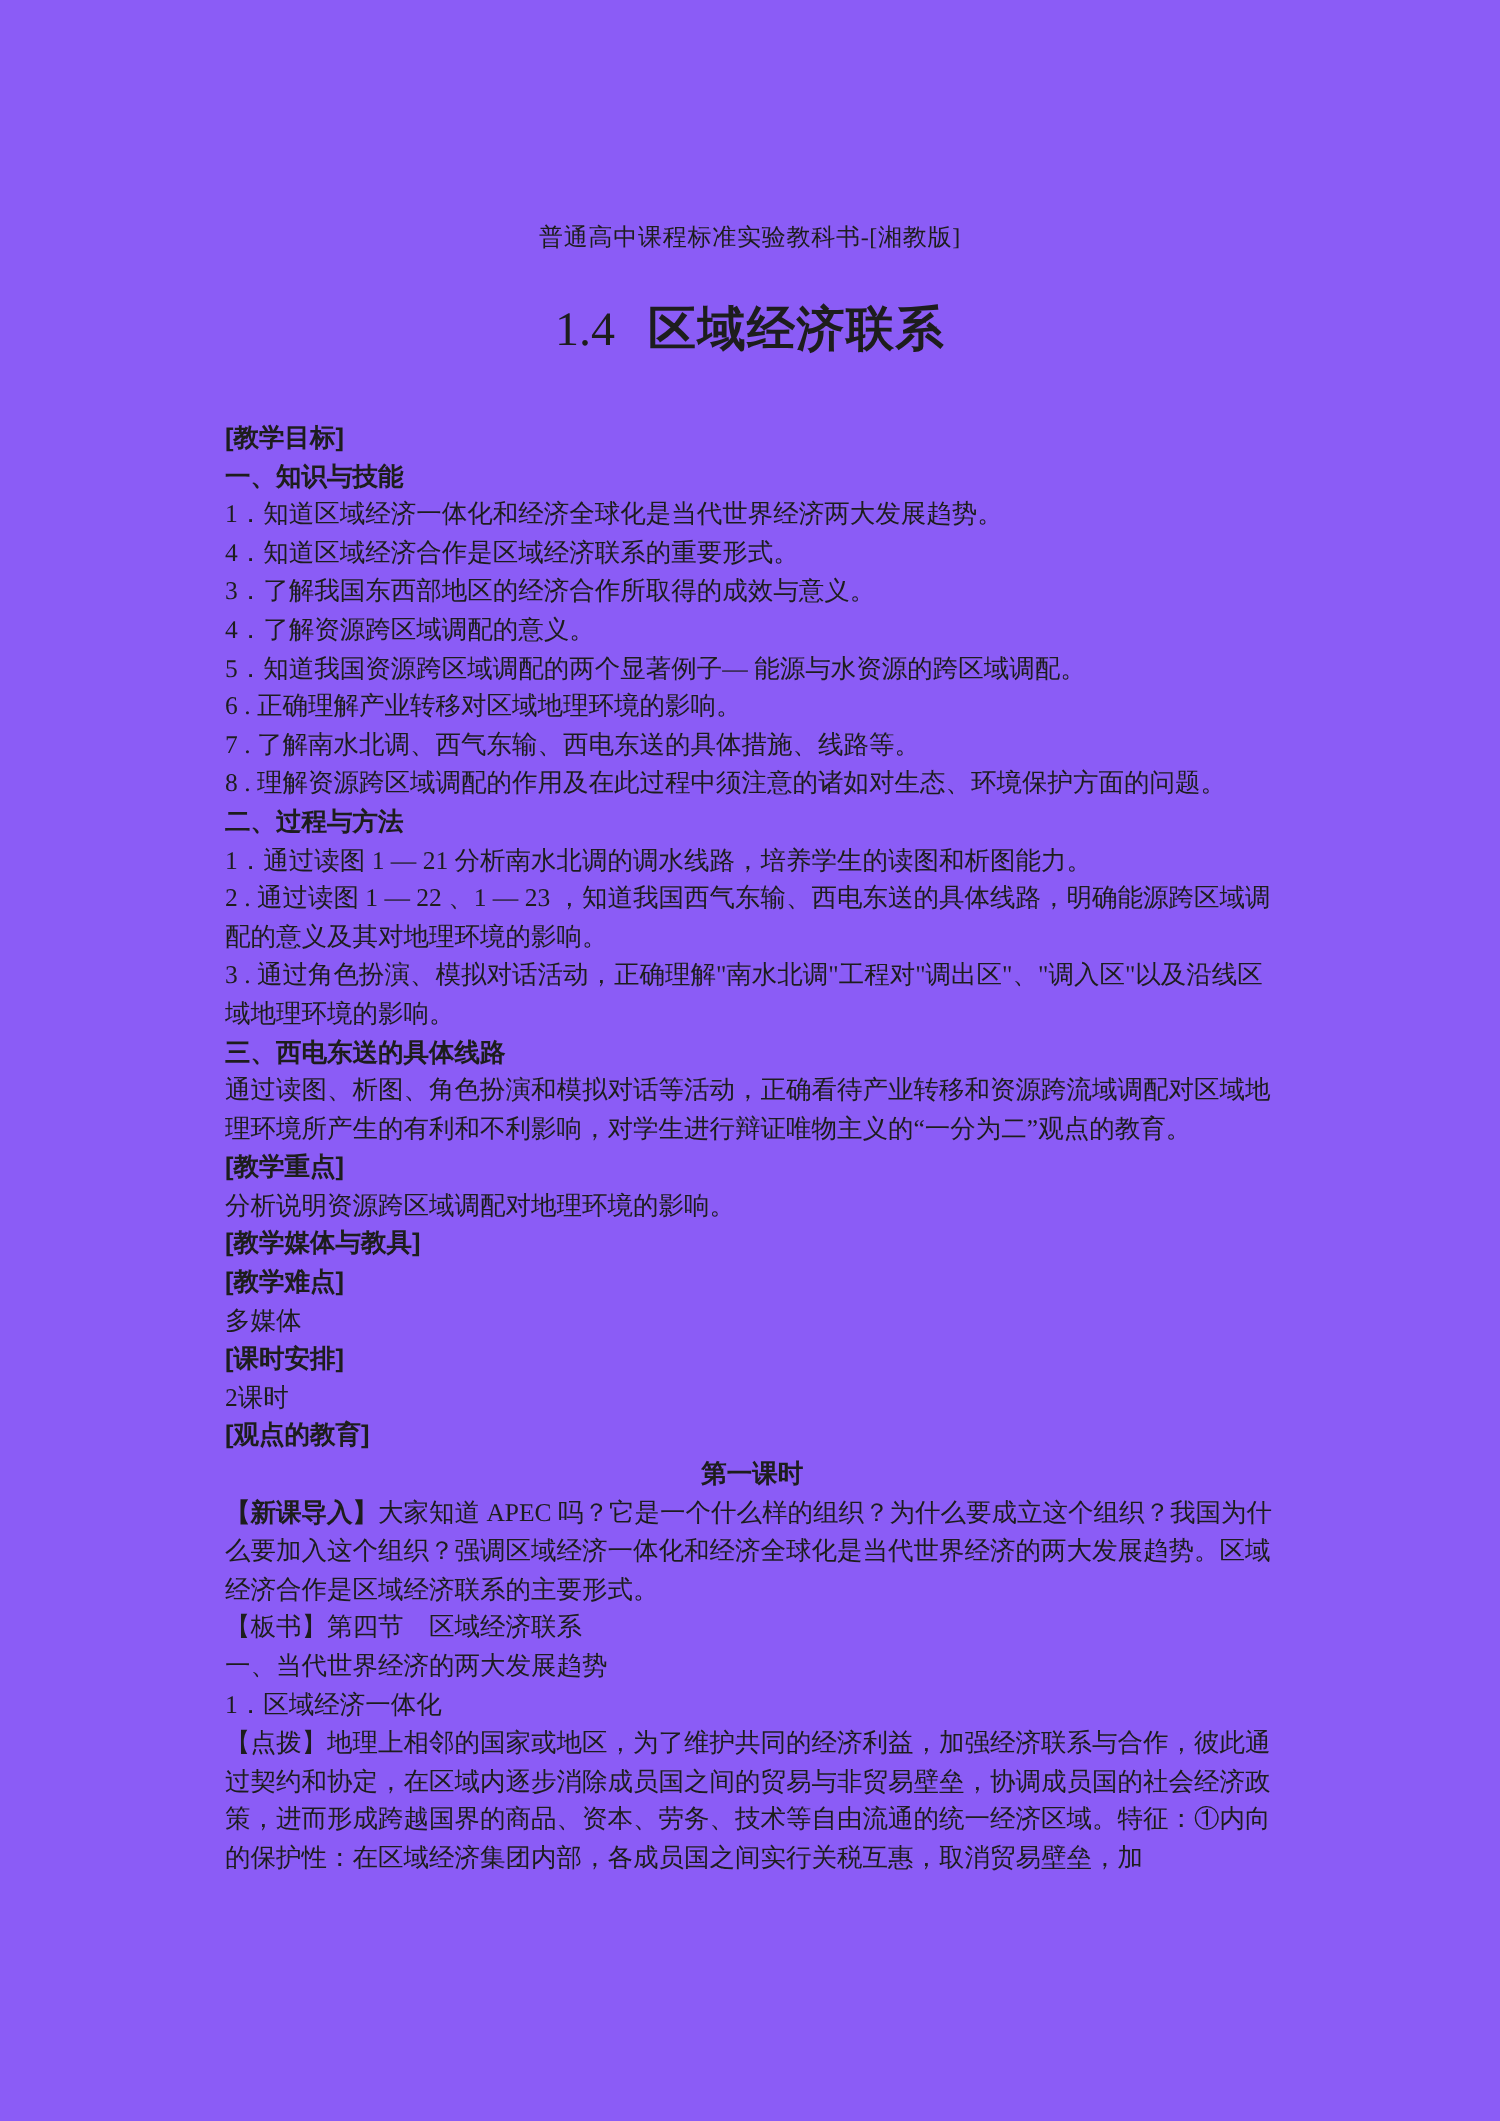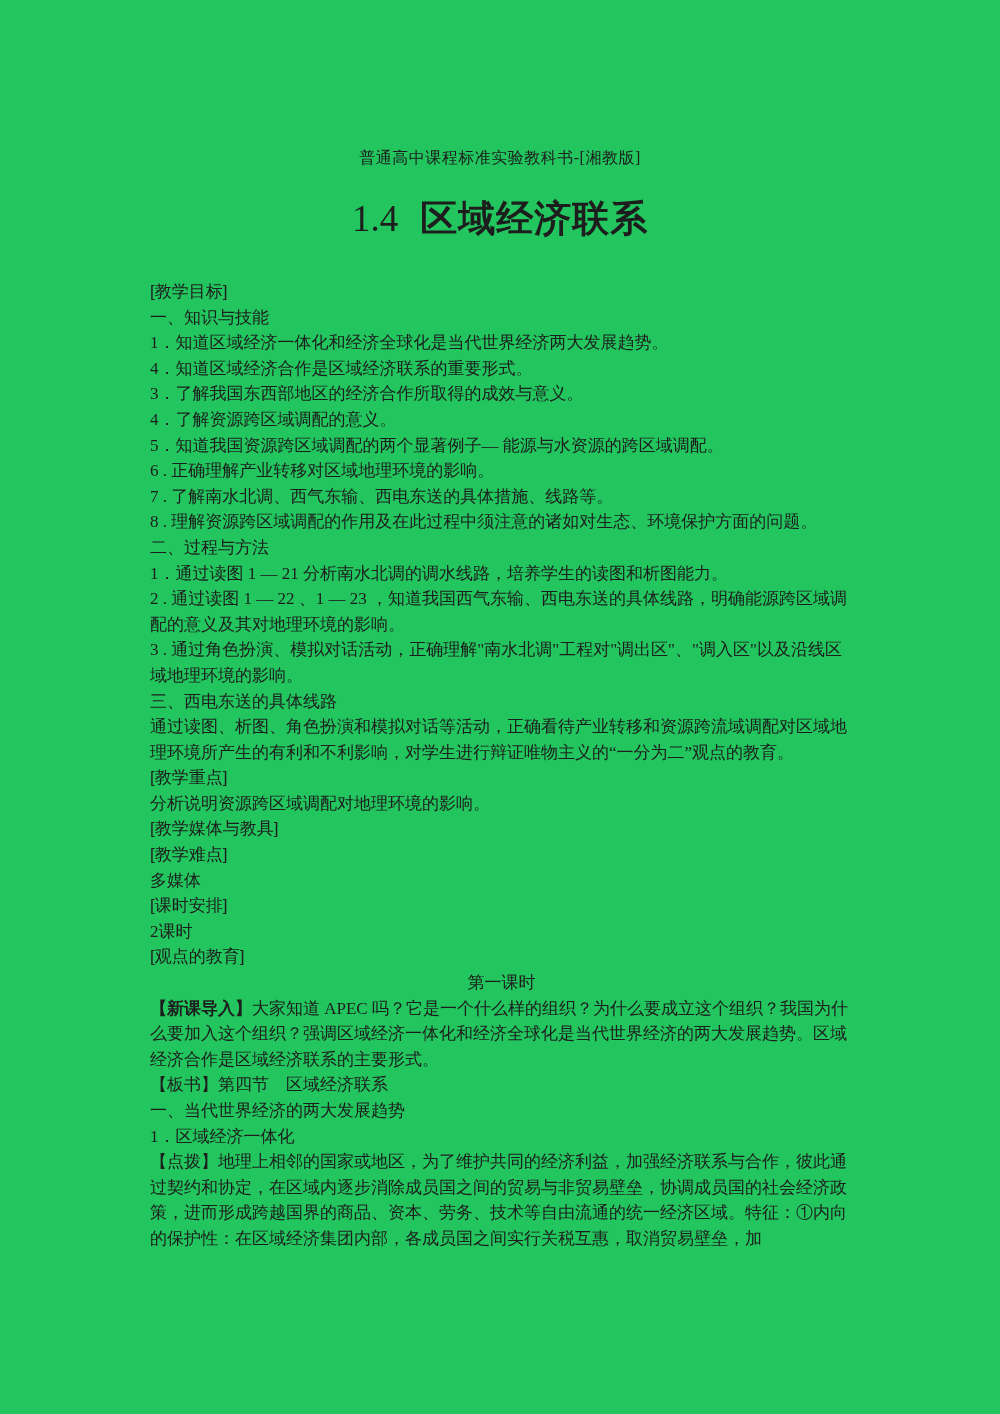--- a/index.html
+++ b/index.html
@@ -3,49 +3,49 @@
 <meta charset="utf-8">
 <style>
   html, body { margin: 0; padding: 0; background: #ffffff; }
   body {
     width: 1000px; height: 1414px;
     font-family: "Liberation Serif", "DejaVu Serif", serif;
     color: #1d1d1d;
     position: relative;
     overflow: hidden;
   }
-  .page { position: absolute; inset: 0; background: #22c55e; }
+  .page { position: absolute; inset: 0; background: #8b5cf6; }
 
   .doc-header {
     position: absolute; top: 148px; left: 0; width: 100%;
     text-align: center; font-size: 16px; letter-spacing: 0.5px;
   }
   .doc-title {
     position: absolute; top: 202px; left: 0; width: 100%;
-    text-align: center; font-size: 37px; line-height: 34px;
+    text-align: center; font-size: 32px; line-height: 34px;
   }
   .doc-title .num {
     font-family: "Liberation Serif", "DejaVu Serif", serif;
     font-weight: normal; margin-right: 22px;
   }
   .doc-title .txt {
     font-family: "Liberation Sans", "DejaVu Sans", sans-serif;
     font-weight: bold; letter-spacing: 1px;
   }
 
   .content {
     position: absolute; top: 279px; left: 150px; width: 703px;
     font-size: 17px; line-height: 25.6px;
     text-align: left;
   }
   .content > div { margin: 0; }
 
   .h {
     font-family: "Liberation Sans", "DejaVu Sans", sans-serif;
-    font-weight: normal;
+    font-weight: bold;
   }
   .lbl-bold {
     font-family: "Liberation Sans", "DejaVu Sans", sans-serif;
     font-weight: bold;
   }
   .center { text-align: center; }
 </style>
 </head>
 <body>
 

